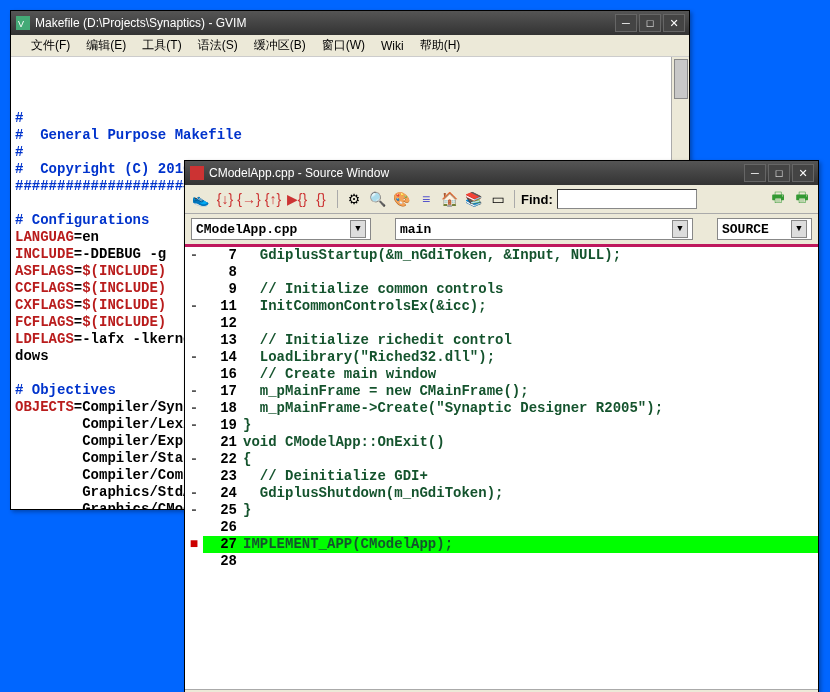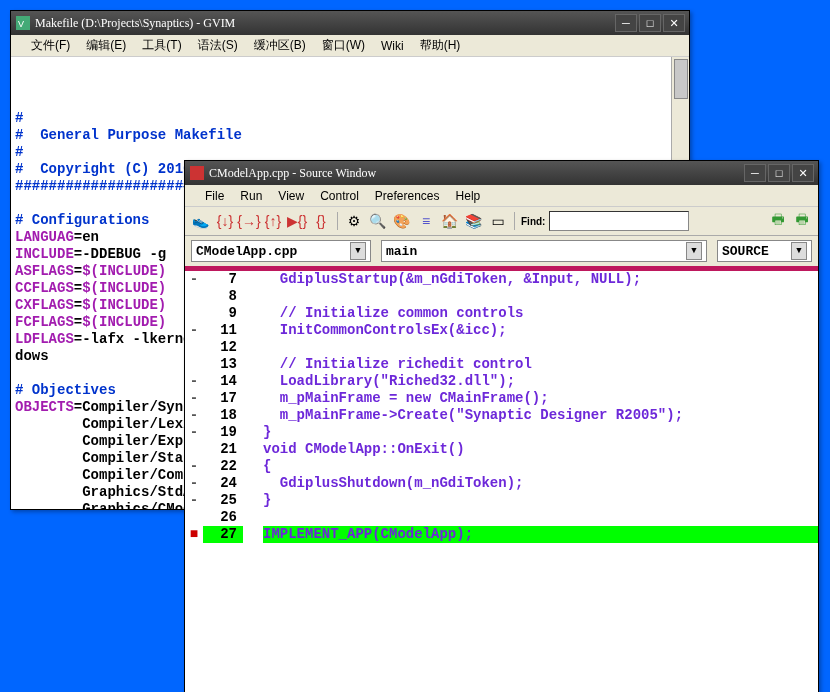--- a/index.html
+++ b/index.html
@@ -1,53 +1,53 @@
 <!DOCTYPE html>
 <html><head>
 <meta charset="utf-8">
 <style>
 * { margin: 0; padding: 0; box-sizing: border-box; }
 body { background: #0066ff; font-family: sans-serif; width: 830px; height: 692px; position: relative; overflow: hidden; }
 
 .window { position: absolute; border: 1px solid #000; background: #fff; box-shadow: 2px 2px 4px rgba(0,0,0,0.3); }
 .titlebar { background: linear-gradient(to bottom, #555, #333); color: #fff; height: 24px; display: flex; align-items: center; padding: 0 4px; font-size: 12px; }
 .titlebar-icon { width: 16px; height: 16px; margin-right: 4px; display: flex; align-items: center; justify-content: center; }
-.titlebar-text { flex: 1; font-family: Liberation Serif, serif; }
+.titlebar-text { flex: 1; }
 .win-controls { display: flex; gap: 2px; }
 .win-btn { width: 22px; height: 18px; background: #444; border: 1px solid #666; color: #fff; display: flex; align-items: center; justify-content: center; font-size: 11px; cursor: pointer; }
 
 .menubar { background: #ece9d8; height: 22px; display: flex; align-items: center; padding: 0 12px; font-size: 12px; border-bottom: 1px solid #ccc; }
 .menu-item { padding: 2px 8px; cursor: pointer; }
 
 .gvim { left: 10px; top: 10px; width: 680px; height: 500px; }
 .gvim-content { background: #fff; height: calc(100% - 46px); overflow: hidden; position: relative; font-family: 'Courier New', monospace; font-size: 14px; font-weight: bold; padding: 2px 4px; white-space: pre; line-height: 17px; }
 .gvim-scroll { position: absolute; right: 0; top: 0; width: 18px; height: 100%; background: #ece9d8; border-left: 1px solid #aaa; }
 .gvim-thumb { position: absolute; left: 2px; top: 2px; width: 14px; height: 40px; background: #c8c8c8; border: 1px solid #888; }
 
 .blue { color: #0033cc; }
-.green { color: #a21caf; }
+.green { color: #b91c1c; }
 .black { color: #000; }
 
 .src { left: 184px; top: 160px; width: 635px; height: 572px; }
 .toolbar { background: #ece9d8; padding: 4px 6px; border-bottom: 1px solid #aaa; display: flex; align-items: center; gap: 4px; flex-wrap: wrap; }
 .tb-icon { width: 20px; height: 20px; display: flex; align-items: center; justify-content: center; font-size: 14px; cursor: pointer; }
 .tb-sep { width: 1px; height: 18px; background: #aaa; margin: 0 2px; }
 .find-box { background: #fff; border: 1px inset #888; height: 20px; width: 140px; padding: 0 4px; font-size: 12px; }
-.find-label { font-size: 10px; font-weight: bold; }
+.find-label { font-size: 13px; font-weight: bold; }
 
-.combo-row { background: #ece9d8; padding: 4px 6px; border-bottom: 5px solid #be185d; display: flex; gap: 10px; }
+.combo-row { background: #ece9d8; padding: 4px 6px; border-bottom: 3px solid #be185d; display: flex; gap: 24px; }
 .combo { background: #fff; border: 1px solid #888; height: 22px; font-size: 13px; font-family: 'Courier New', monospace; font-weight: bold; padding: 0 4px; display: flex; align-items: center; justify-content: space-between; cursor: pointer; }
 .combo-arrow { background: #ddd; border: 1px solid #888; width: 16px; height: 18px; display: flex; align-items: center; justify-content: center; font-size: 9px; }
 
 .src-content { background: #fff; height: calc(100% - 128px); overflow: hidden; font-family: 'Courier New', monospace; font-size: 14px; font-weight: bold; line-height: 17px; }
 .code-line { display: flex; white-space: pre; }
 .gutter { width: 18px; text-align: center; color: #555; }
 .breakpoint { color: #c00; }
 .lineno { width: 40px; text-align: right; padding-right: 6px; color: #000; }
-.code-text { flex: 1; color: #6d28d9; margin-left: 20px; }
+.code-text { flex: 1; color: #14532d; }
 .highlight { background: #00ff00; }
 
 .statusbar { background: #ece9d8; height: 24px; border-top: 1px solid #aaa; display: flex; align-items: center; font-size: 13px; }
 .status-cell { border: 1px inset #ccc; padding: 2px 8px; height: 20px; display: flex; align-items: center; margin: 0 1px; }
 .status-main { flex: 1; }
 </style>
 </head>
 <body>
 
 <div class="window gvim">
@@ -89,28 +89,20 @@
           <rect width="14" height="14" fill="#c33"></rect>
         </svg>
     </span>
     <span class="titlebar-text">CModelApp.cpp - Source Window</span>
     <div class="win-controls">
       <div class="win-btn">─</div>
       <div class="win-btn">□</div>
       <div class="win-btn">✕</div>
     </div>
   </div>
-  <div class="menubar" id="src-menu">
-      <span class="menu-item">File</span>
-      <span class="menu-item">Run</span>
-      <span class="menu-item">View</span>
-      <span class="menu-item">Control</span>
-      <span class="menu-item">Preferences</span>
-      <span class="menu-item">Help</span>
-    </div>
   <div class="toolbar">
     <span class="tb-icon" style="color:#c33">👟</span>
     <span class="tb-icon" style="color:#c33">{↓}</span>
     <span class="tb-icon" style="color:#c33">{→}</span>
     <span class="tb-icon" style="color:#c33">{↑}</span>
     <span class="tb-icon" style="color:#c33">▶{}</span>
     <span class="tb-icon" style="color:#c33">{}</span>
     <span class="tb-sep"></span>
     <span class="tb-icon">⚙</span>
     <span class="tb-icon">🔍</span>
@@ -141,28 +133,31 @@
     </div>
   </div>
   <div class="src-content" id="src-code">
       <div class="code-line"><span class="gutter">-</span><span class="lineno">7</span><span class="code-text">  GdiplusStartup(&amp;m_nGdiToken, &amp;Input, NULL);</span></div>
       <div class="code-line"><span class="gutter"> </span><span class="lineno">8</span><span class="code-text"></span></div>
       <div class="code-line"><span class="gutter"> </span><span class="lineno">9</span><span class="code-text">  // Initialize common controls</span></div>
       <div class="code-line"><span class="gutter">-</span><span class="lineno">11</span><span class="code-text">  InitCommonControlsEx(&amp;icc);</span></div>
       <div class="code-line"><span class="gutter"> </span><span class="lineno">12</span><span class="code-text"></span></div>
       <div class="code-line"><span class="gutter"> </span><span class="lineno">13</span><span class="code-text">  // Initialize richedit control</span></div>
       <div class="code-line"><span class="gutter">-</span><span class="lineno">14</span><span class="code-text">  LoadLibrary("Riched32.dll");</span></div>
+      <div class="code-line"><span class="gutter"> </span><span class="lineno">16</span><span class="code-text">  // Create main window</span></div>
       <div class="code-line"><span class="gutter">-</span><span class="lineno">17</span><span class="code-text">  m_pMainFrame = new CMainFrame();</span></div>
       <div class="code-line"><span class="gutter">-</span><span class="lineno">18</span><span class="code-text">  m_pMainFrame-&gt;Create("Synaptic Designer R2005");</span></div>
       <div class="code-line"><span class="gutter">-</span><span class="lineno">19</span><span class="code-text">}</span></div>
       <div class="code-line"><span class="gutter"> </span><span class="lineno">21</span><span class="code-text">void CModelApp::OnExit()</span></div>
       <div class="code-line"><span class="gutter">-</span><span class="lineno">22</span><span class="code-text">{</span></div>
+      <div class="code-line"><span class="gutter"> </span><span class="lineno">23</span><span class="code-text">  // Deinitialize GDI+</span></div>
       <div class="code-line"><span class="gutter">-</span><span class="lineno">24</span><span class="code-text">  GdiplusShutdown(m_nGdiToken);</span></div>
       <div class="code-line"><span class="gutter">-</span><span class="lineno">25</span><span class="code-text">}</span></div>
       <div class="code-line"><span class="gutter"> </span><span class="lineno">26</span><span class="code-text"></span></div>
       <div class="code-line"><span class="gutter breakpoint">■</span><span class="lineno highlight">27</span><span class="code-text highlight">IMPLEMENT_APP(CModelApp);</span></div>
+      <div class="code-line"><span class="gutter"> </span><span class="lineno">28</span><span class="code-text"></span></div>
     </div>
   <div class="statusbar">
     <div class="status-cell status-main">Program stopped at line 27</div>
     <div class="status-cell" style="width:70px;font-family:'Courier New',monospace;font-weight:bold">40bbf7</div>
     <div class="status-cell" style="width:40px;text-align:right;font-family:'Courier New',monospace;font-weight:bold">27</div>
   </div>
 </div>
 
 </body></html>

